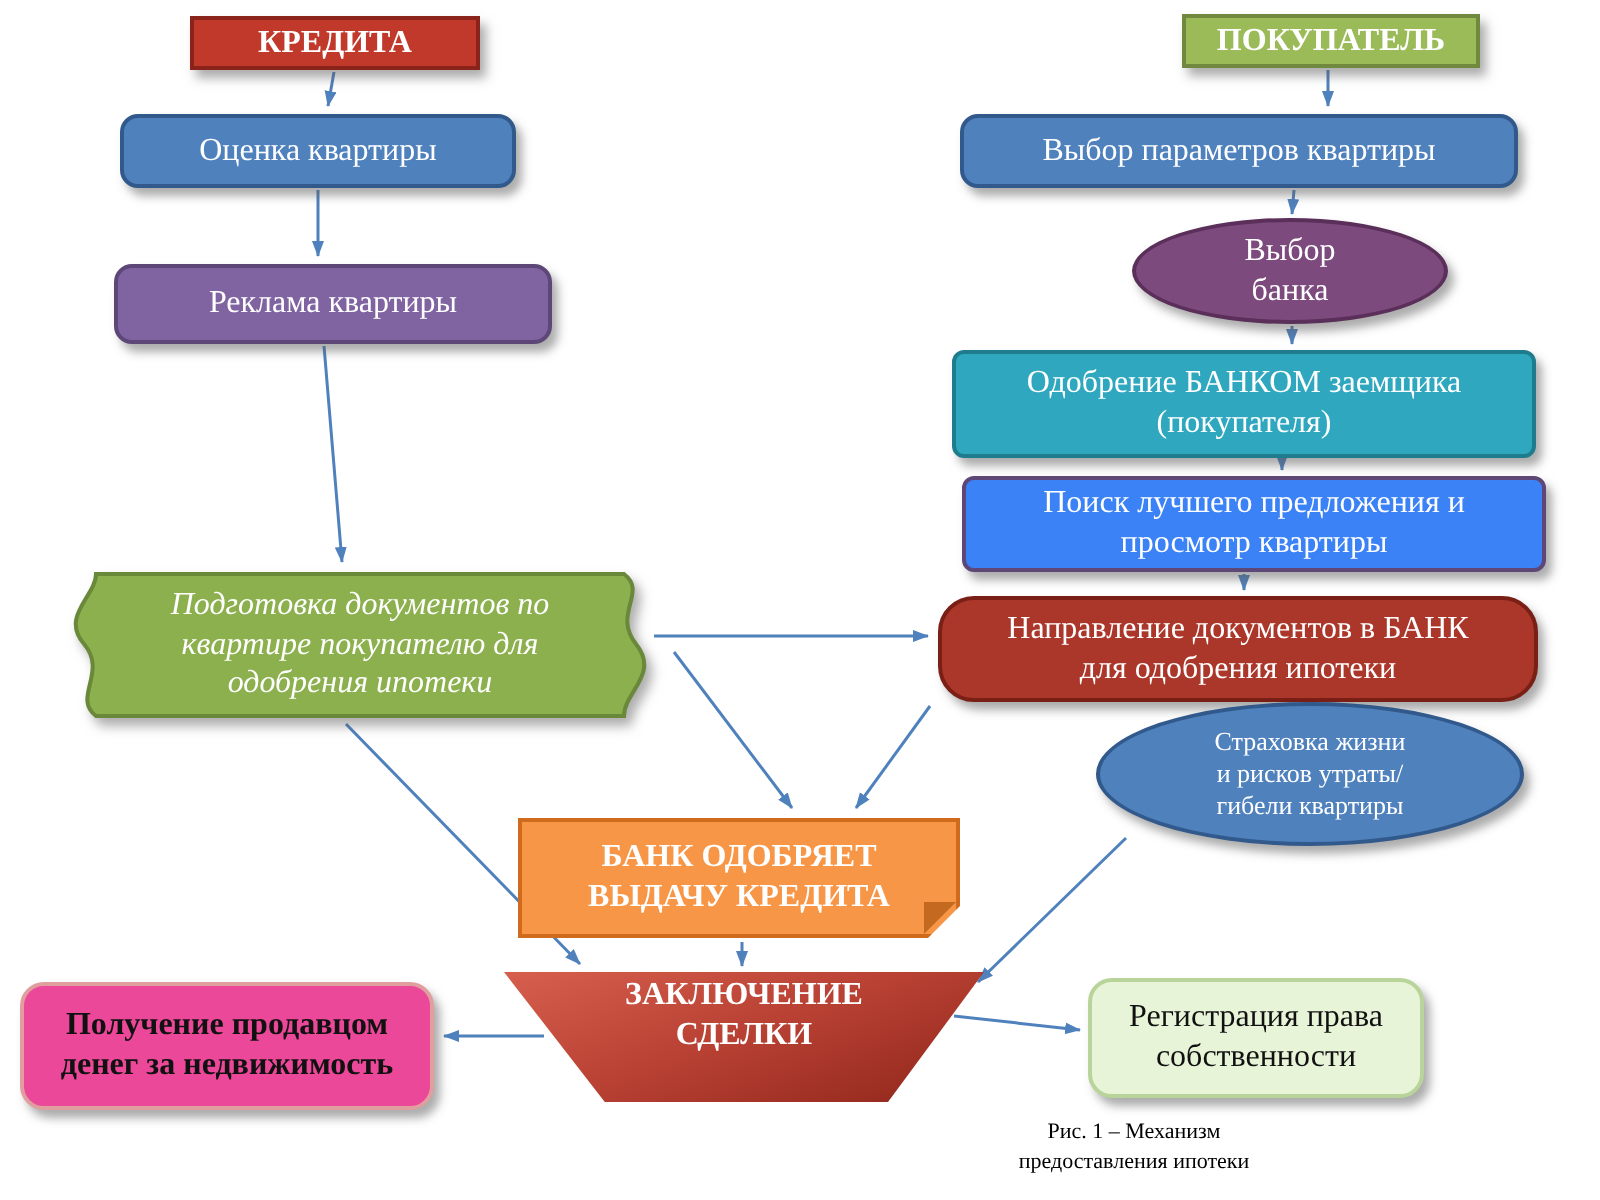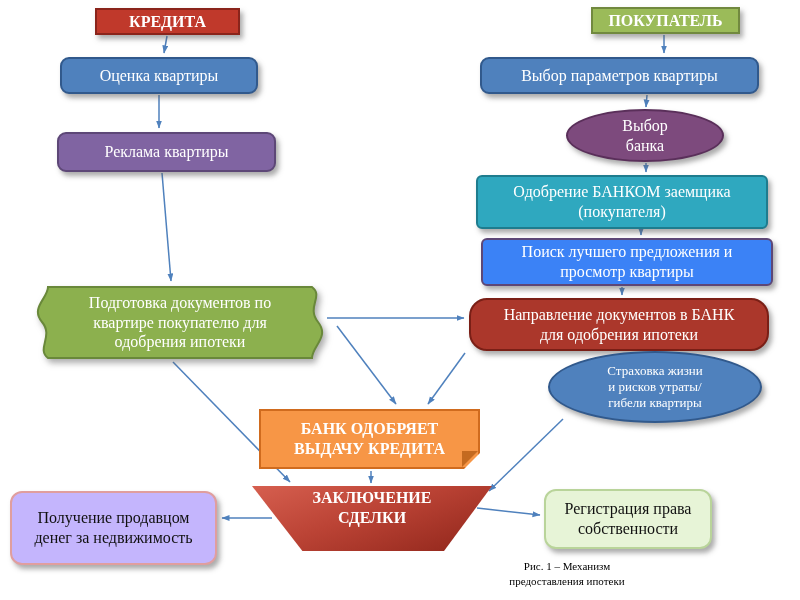--- a/index.html
+++ b/index.html
@@ -19,36 +19,36 @@
   .advertising{left:57px;top:132px;width:219px;height:40px;background:#8064a2;border:2px solid #5d4777;border-radius:9px;}
   .bank-choice{left:566px;top:109px;width:158px;height:53px;background:#7d4a7d;border:2px solid #5a2f5a;border-radius:50%;z-index:2;}
   .borrower-approval{left:476px;top:175px;width:292px;height:54px;background:#2fa8bf;border:2px solid #1e7c8e;border-radius:6px;}
   .search{left:481px;top:238px;width:292px;height:48px;background:#3b82f6;border:2px solid #5d4777;border-radius:6px;}
   .docs-to-bank{left:469px;top:298px;width:300px;height:53px;background:#ab372b;border:2px solid #7a1f16;border-radius:18px;}
   .insurance{left:548px;top:351px;width:214px;height:72px;background:#4f81bd;border:2px solid #31598c;border-radius:50%;font-size:13px;}
 
   .docs-prep{left:35px;top:285px;width:290px;height:75px;background:transparent;padding:0;
              filter:drop-shadow(3px 4px 3px rgba(90,90,90,0.5));}
   .docs-prep .wave-bg{position:absolute;left:0;top:0;width:100%;height:100%;}
-  .docs-prep .node-label{position:relative;z-index:1;}
+  .docs-prep .node-label{position:relative;z-index:1;font-style:italic;}
 
   .bank-approves{left:259px;top:409px;width:221px;height:60px;background:#f79646;border:2px solid #d06b1e;
                  clip-path:polygon(0 0,100% 0,100% calc(100% - 16px),calc(100% - 16px) 100%,0 100%);
                  filter:drop-shadow(3px 4px 3px rgba(90,90,90,0.5));}
   .fold{position:absolute;right:0;bottom:0;width:16px;height:16px;background:#c46a20;
         clip-path:polygon(0 0,100% 0,0 100%);}
 
   .deal{left:252px;top:486px;width:240px;height:65px;
         background:linear-gradient(160deg,#d65f4f 0%,#bb4335 45%,#8f251a 100%);
         clip-path:polygon(0 0,100% 0,80% 100%,21% 100%);
         align-items:flex-start;padding-top:2px;
         filter:drop-shadow(3px 4px 3px rgba(90,90,90,0.5));}
 
-  .seller-money{left:10px;top:491px;width:207px;height:74px;background:#c4b5fd;border:2px solid #e09e9e;
-                border-radius:12px;color:#111111;}
+  .seller-money{left:10px;top:491px;width:207px;height:64px;background:#ec4899;border:2px solid #e09e9e;
+                border-radius:12px;color:#111111;font-weight:bold;}
   .registration{left:544px;top:489px;width:168px;height:60px;background:#e7f4d7;border:2px solid #b9d49a;
                 border-radius:12px;color:#111111;}
   .caption{left:447px;top:550px;width:240px;height:48px;color:#000000;font-size:11px;line-height:1.32;
            background:transparent;padding:0;}
 </style>
 </head>
 <body>
 
 <div class="canvas">
 

